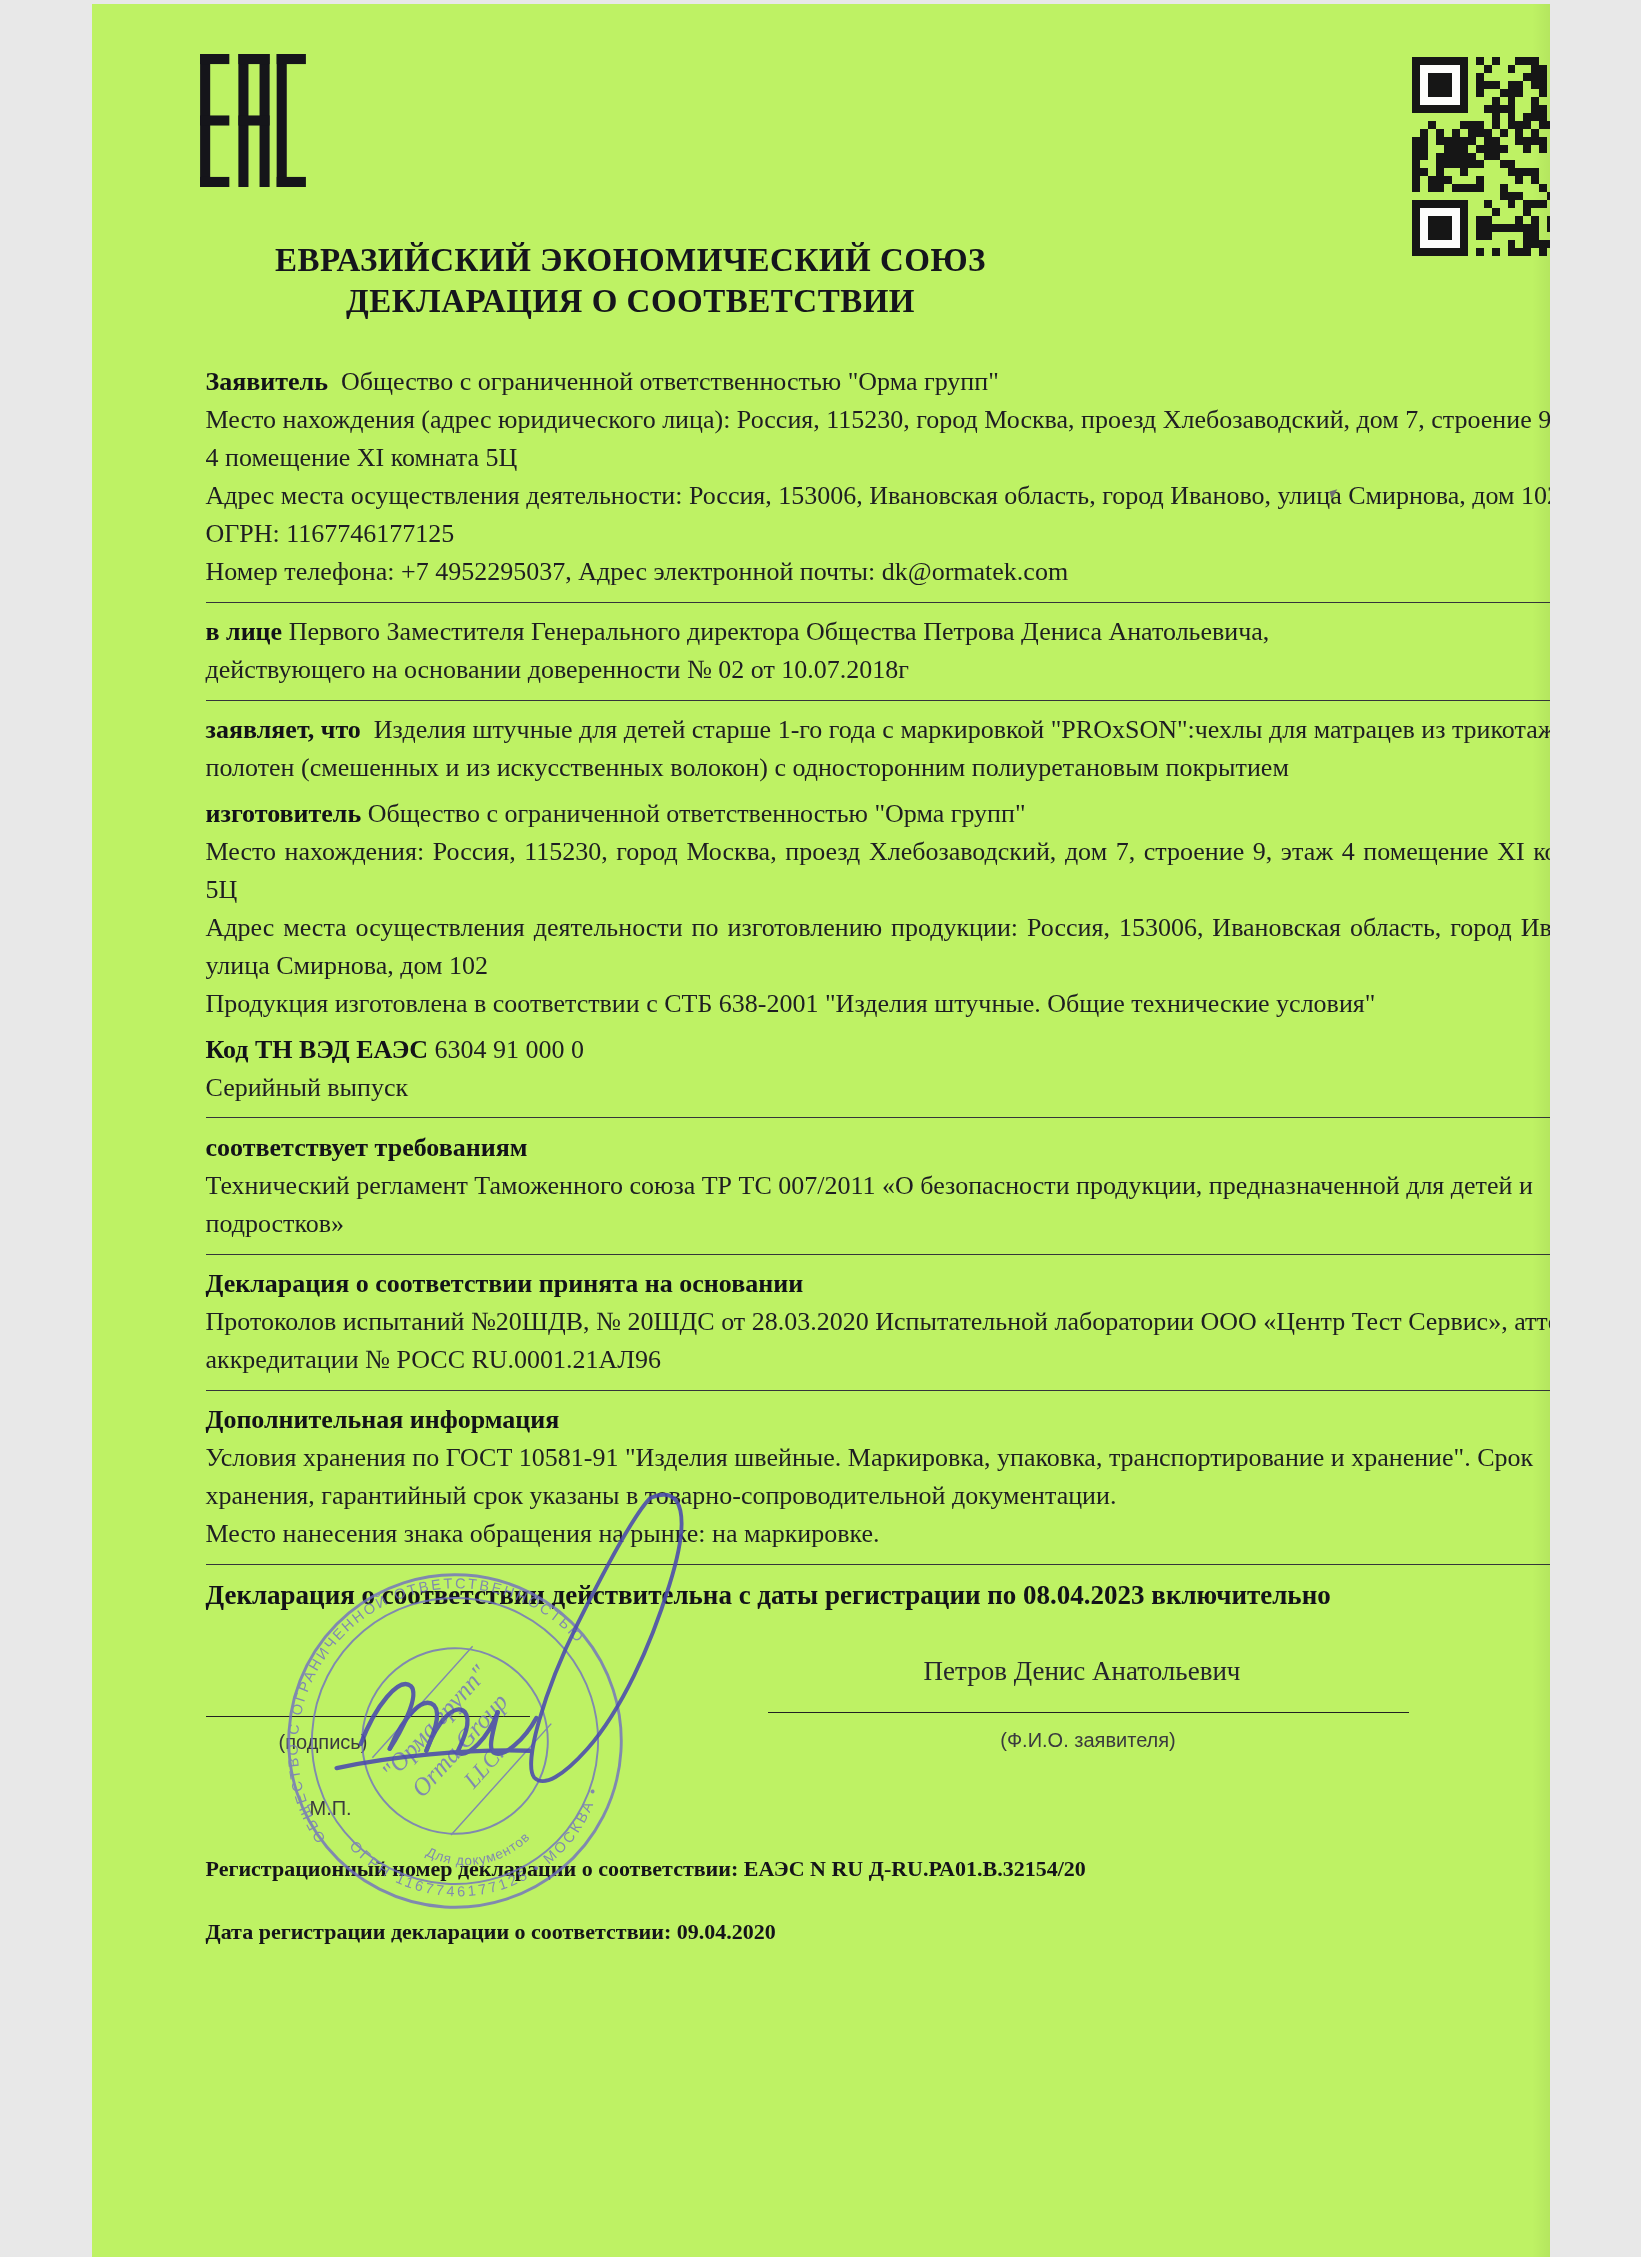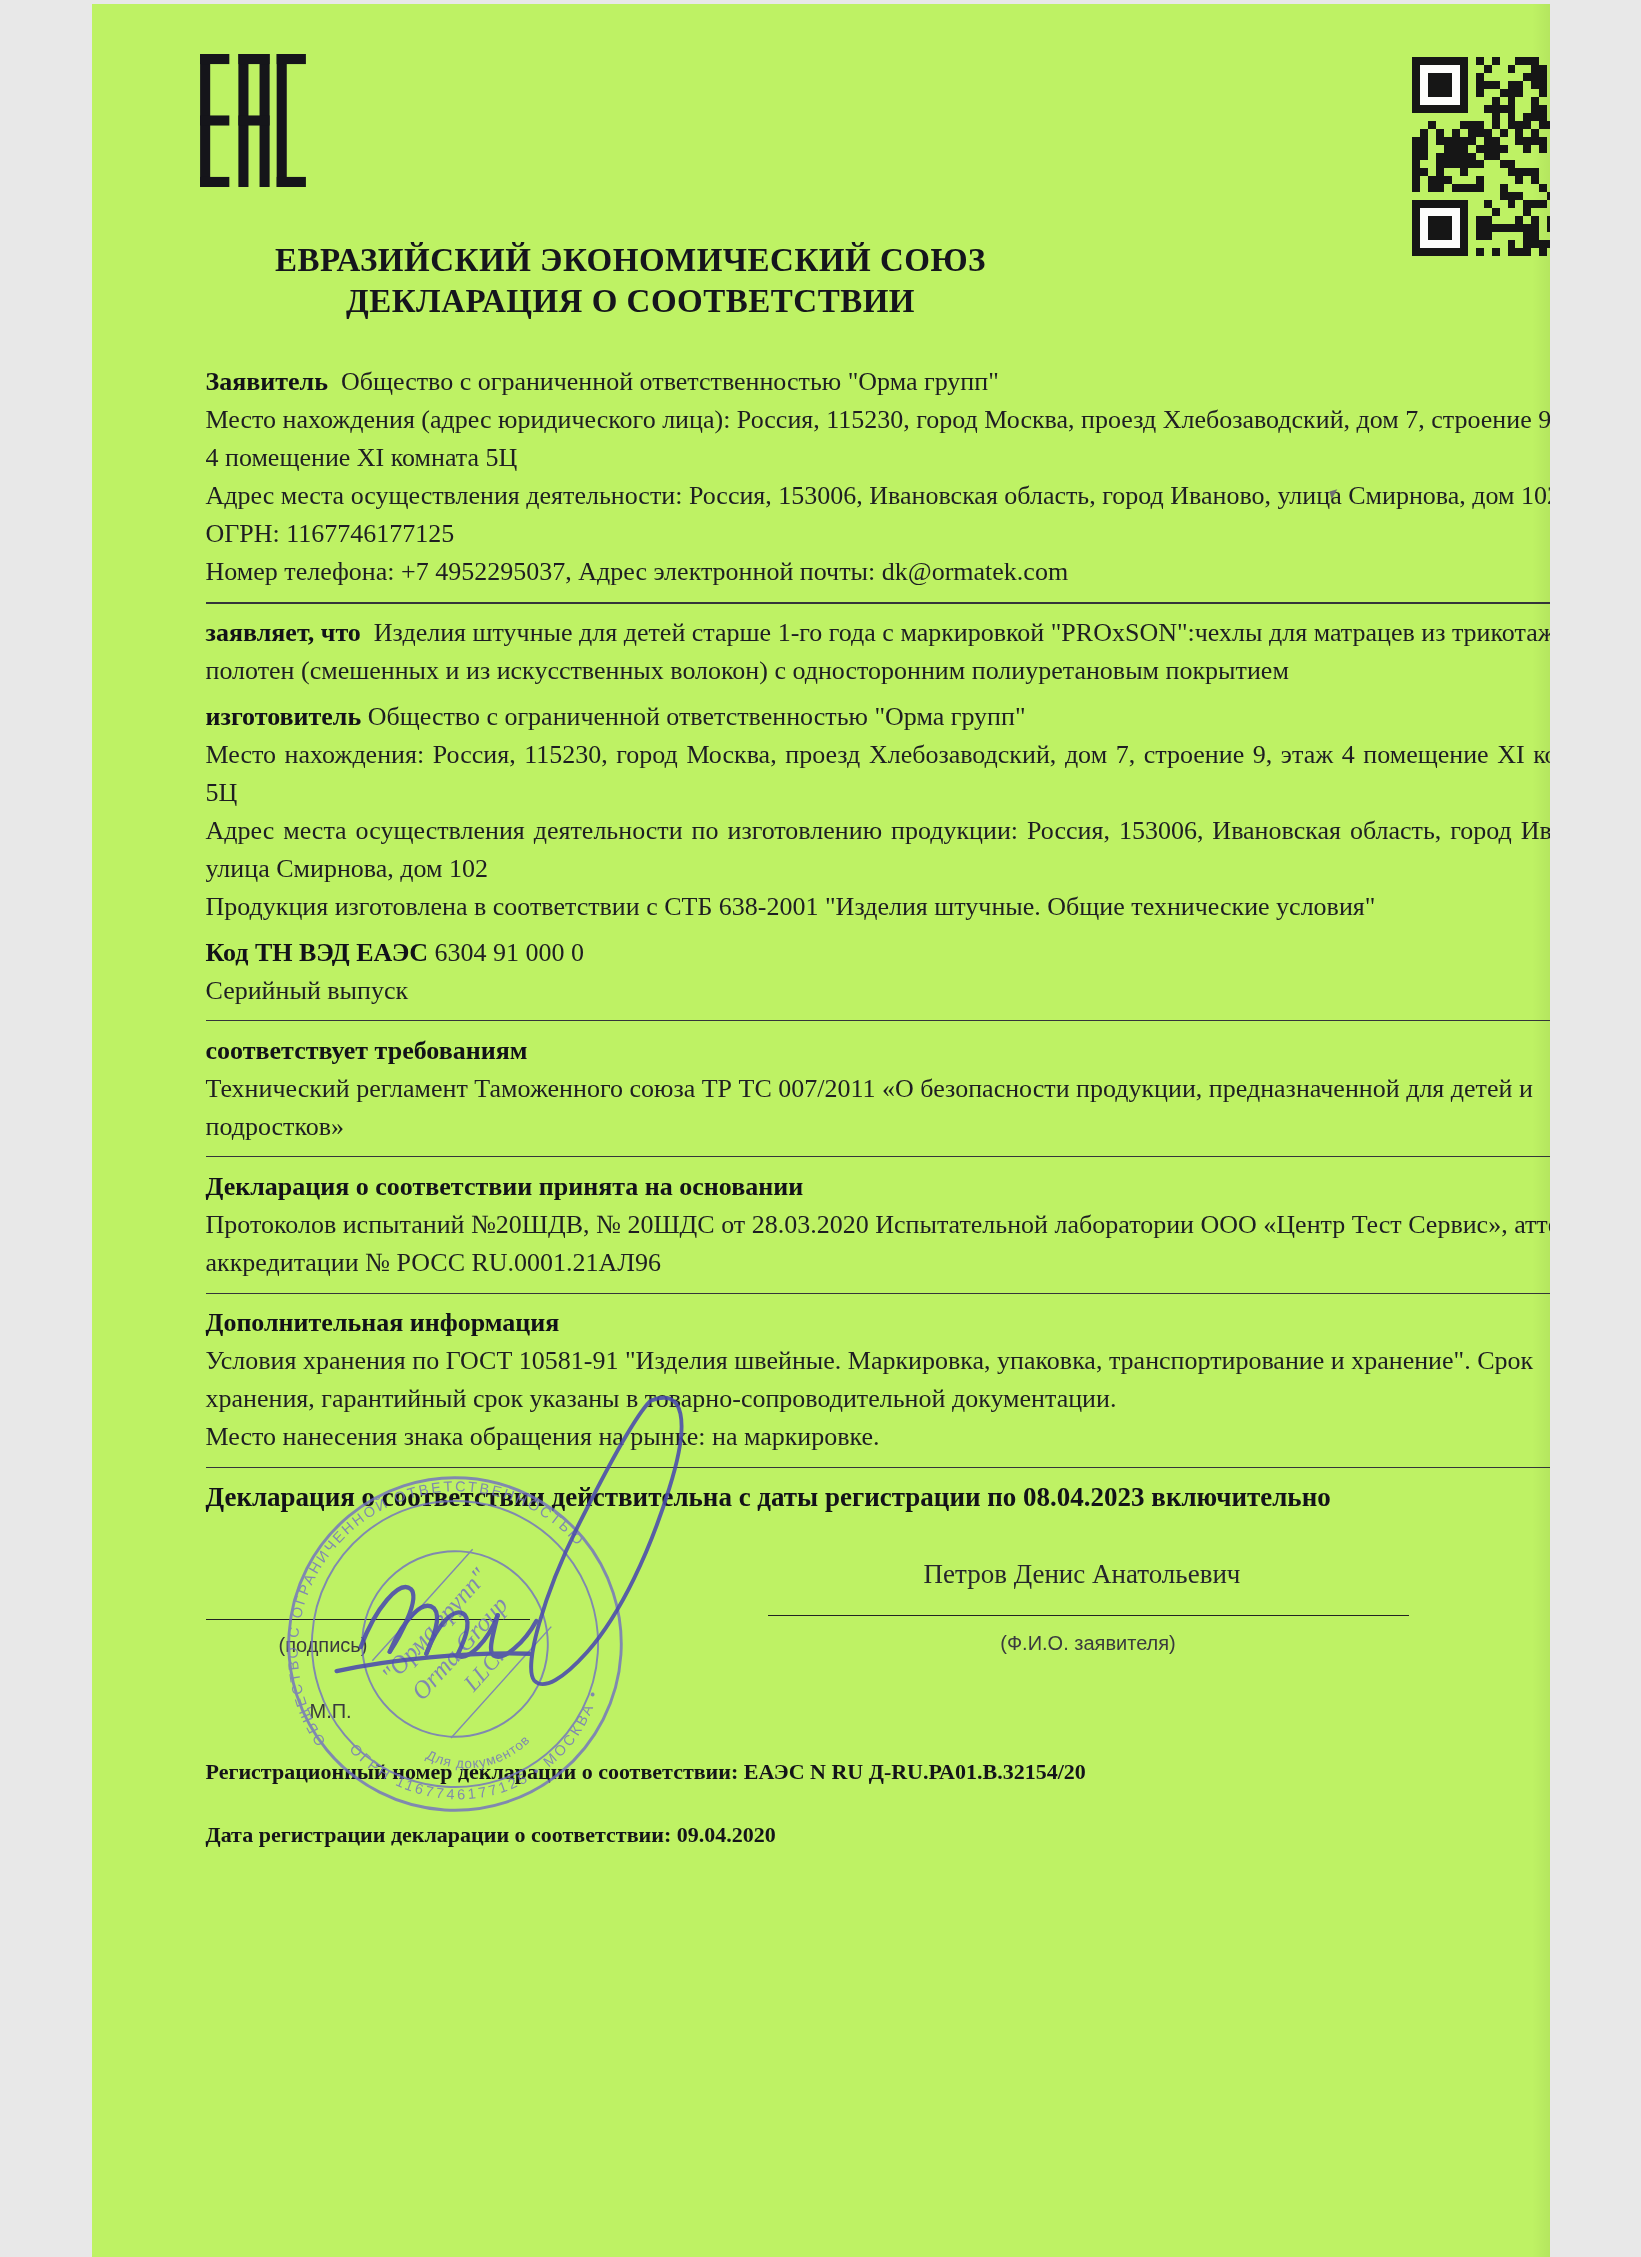--- a/index.html
+++ b/index.html
@@ -313,20 +313,24 @@
 
     <div class="pb">
       <p><b>Заявитель</b>&nbsp; <span>Общество с ограниченной ответственностью "Орма групп"</span></p>
       <p>Место нахождения (адрес юридического лица): Россия, 115230, город Москва, проезд Хлебозаводский, дом 7, строение 9, этаж 4 помещение XI комната 5Ц</p>
       <p>Адрес места осуществления деятельности: Россия, 153006, Ивановская область, город Иваново, улица Смирнова, дом 102</p>
       <p>ОГРН: 1167746177125</p>
       <p>Номер телефона: +7 4952295037, Адрес электронной почты: dk@ormatek.com</p>
     </div>
     <div class="rule"></div>
 
+    <div class="pt pb">
+      <p><b>в лице</b> <span>Первого Заместителя Генерального директора Общества Петрова Дениса Анатольевича,</span></p>
+      <p class="gap12">действующего на основании доверенности № 02 от 10.07.2018г</p>
+    </div>
     <div class="rule"></div>
 
     <div class="pt">
       <p><b>заявляет, что</b>&nbsp; <span>Изделия штучные для детей старше 1-го года с маркировкой "PROxSON":чехлы для матрацев из трикотажных полотен (смешенных и из искусственных волокон) с односторонним полиуретановым покрытием</span></p>
     </div>
 
     <div class="gap8">
       <p><b>изготовитель</b> <span>Общество с ограниченной ответственностью "Орма групп"</span></p>
       <p class="justify">Место нахождения: Россия, 115230, город Москва, проезд Хлебозаводский, дом 7, строение 9, этаж 4 помещение XI комната 5Ц</p>
       <p class="justify">Адрес места осуществления деятельности по изготовлению продукции: Россия, 153006, Ивановская область, город Иваново, улица Смирнова, дом 102</p>

